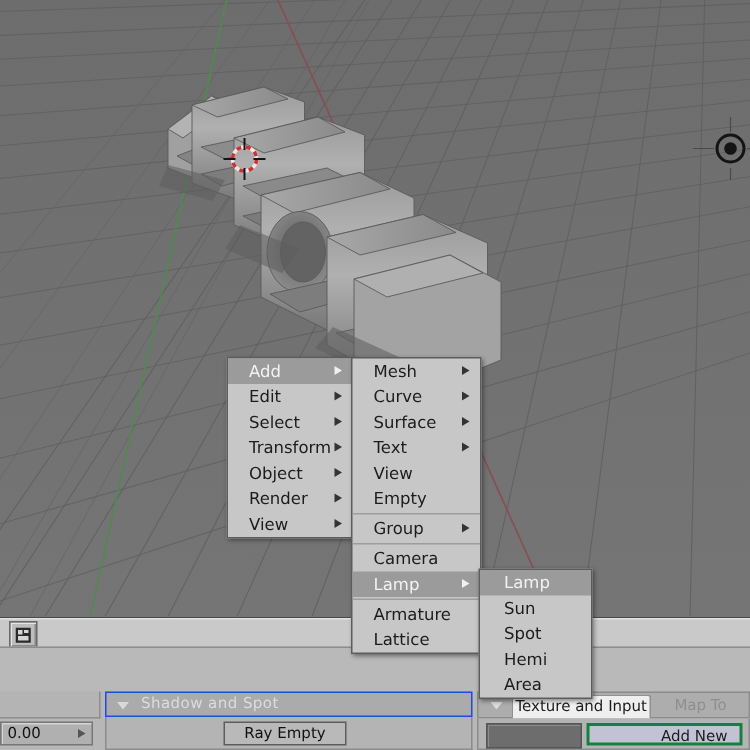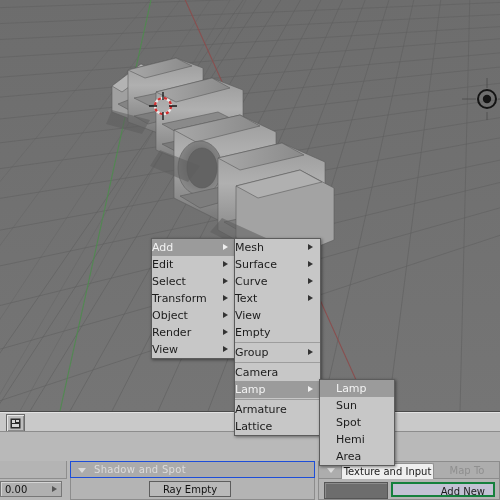--- a/index.html
+++ b/index.html
@@ -82,21 +82,21 @@
             box-shadow:inset 1px 1px 0 #8c8c8c;}
   .addnew{position:absolute;left:72px;top:3px;width:104px;height:15px;
             background:#c3c2d4;border:2px solid #15803d;
             font-size:10px;color:#1b1b1b;line-height:15px;text-align:right;
             padding-right:8px;box-sizing:border-box;}
 
   
   .menu{position:absolute;background:#c7c7c7;border:1px solid #5c5c5c;
         box-shadow:1px 1px 3px rgba(0,0,0,.45);z-index:40;}
   .mi{position:relative;height:17px;line-height:17px;font-size:11px;
-      color:#1c1c1c;box-sizing:border-box;white-space:nowrap;}
+      color:#1c1c1c;padding-left:14px;box-sizing:border-box;white-space:nowrap;}
   .mi.hl{background:#9b9b9b;color:#f2f2f2;}
   .mi .car{position:absolute;right:7px;top:5px;width:0;height:0;
       border-left:5px solid #333;border-top:3.5px solid transparent;
       border-bottom:3.5px solid transparent;}
   .mi.hl .car{border-left-color:#f0f0f0;}
   .sep{height:1px;background:#9d9d9d;margin:1px 0;}
 
   #menu-main{left:151px;top:238px;width:83px;}
   #menu-add{left:234px;top:238px;width:85px;}
   #menu-lamp{left:319px;top:379px;width:74px;}
@@ -274,22 +274,22 @@
       <div class="mi hl"><span>Add</span><span class="car"></span></div>
       <div class="mi"><span>Edit</span><span class="car"></span></div>
       <div class="mi"><span>Select</span><span class="car"></span></div>
       <div class="mi"><span>Transform</span><span class="car"></span></div>
       <div class="mi"><span>Object</span><span class="car"></span></div>
       <div class="mi"><span>Render</span><span class="car"></span></div>
       <div class="mi"><span>View</span><span class="car"></span></div>
     </div>
   <div class="menu" id="menu-add">
       <div class="mi"><span>Mesh</span><span class="car"></span></div>
+      <div class="mi"><span>Curve</span><span class="car"></span></div>
       <div class="mi"><span>Surface</span><span class="car"></span></div>
-      <div class="mi"><span>Curve</span><span class="car"></span></div>
       <div class="mi"><span>Text</span><span class="car"></span></div>
       <div class="mi"><span>View</span></div>
       <div class="mi"><span>Empty</span></div>
       <div class="sep"></div>
       <div class="mi"><span>Group</span><span class="car"></span></div>
       <div class="sep"></div>
       <div class="mi"><span>Camera</span></div>
       <div class="mi hl"><span>Lamp</span><span class="car"></span></div>
       <div class="sep"></div>
       <div class="mi"><span>Armature</span></div>

